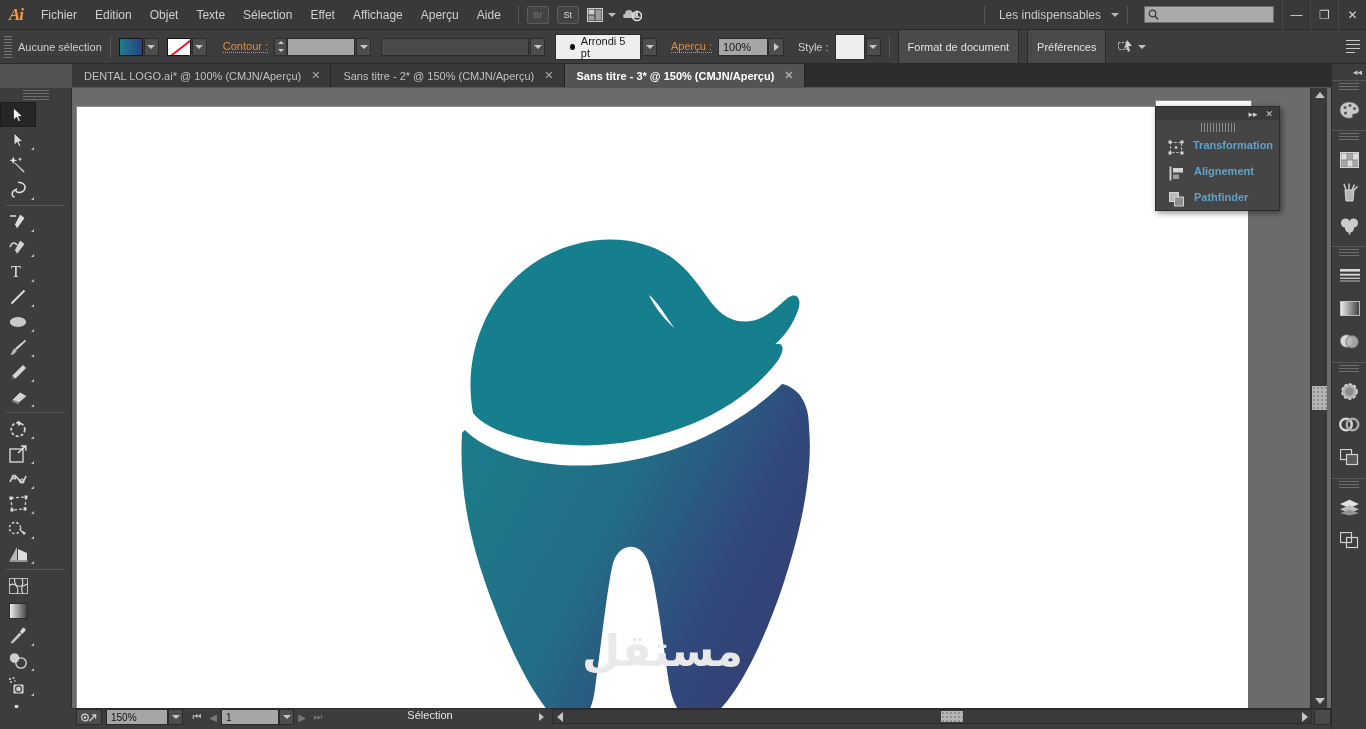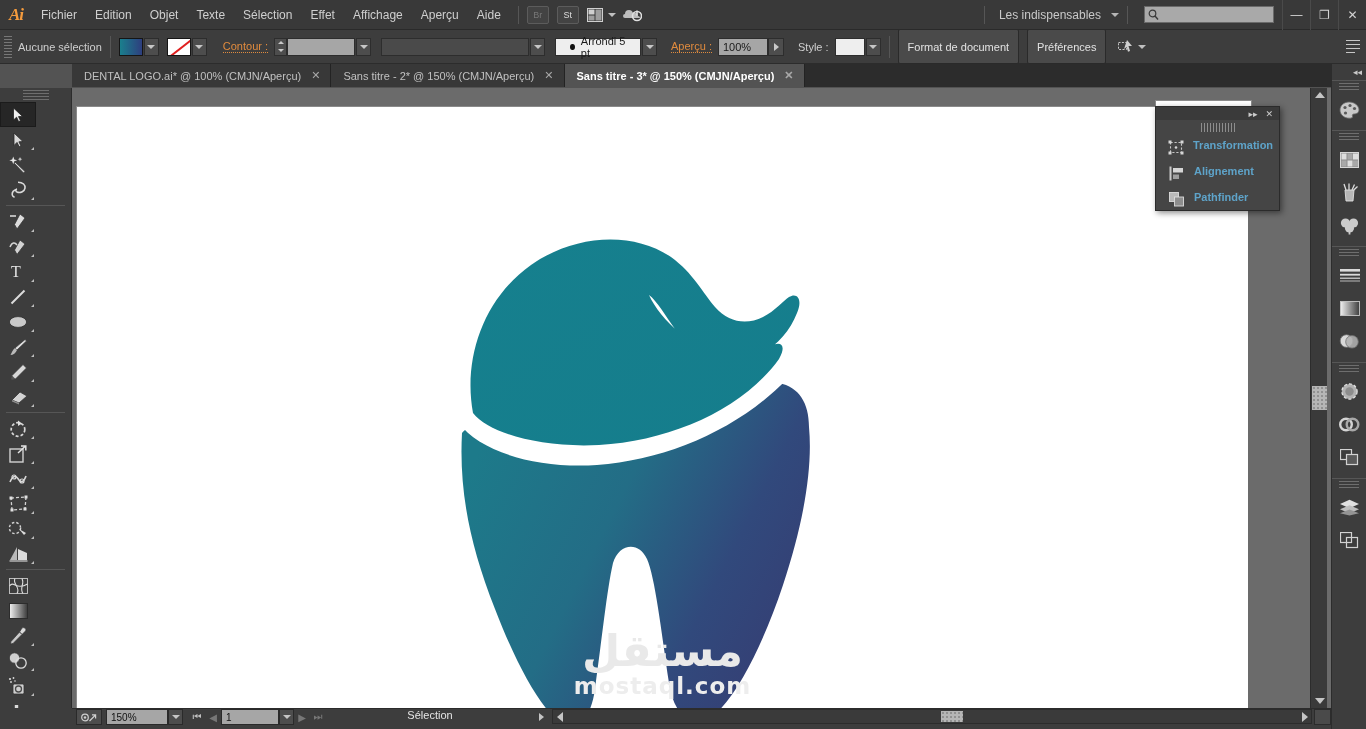--- a/index.html
+++ b/index.html
@@ -98,21 +98,21 @@
     height:18px; background:#a6a6a6; border:1px solid #2d2d2d; color:#1a1a1a;
     display:flex; align-items:center; padding:0 4px; font-size:11px;
   }
   .field-dotted {
     height:18px; width:148px; border:1px solid #2d2d2d;
     background:#4a4a4a;
     background-image:radial-gradient(#7e7e8e 0.6px, transparent 0.7px);
     background-size:4px 4px;
   }
   .field-white {
-    height:18px; background:#eee; border:1px solid #2d2d2d; color:#1a1a1a;
+    height:26px; background:#eee; border:1px solid #2d2d2d; color:#1a1a1a;
     display:flex; align-items:center; padding:0 14px; font-size:11px; gap:6px;
   }
   .dot-black { width:6px;height:6px;border-radius:50%;background:#111; }
   .arrow-play {
     width:16px;height:18px;background:#4d4d4d;border:1px solid #2d2d2d;
     display:flex;align-items:center;justify-content:center;
   }
   .arrow-play i { width:0;height:0;border-top:4px solid transparent;border-bottom:4px solid transparent;border-left:5px solid #c9c9c9; }
   .cb-button {
     height:35px; background:#4a4a4a; border:1px solid #2a2a2a; border-radius:2px;
@@ -710,21 +710,20 @@
                    C204 84 236 112 266 118
                    C284 122 300 118 312 110
                    C324 103 330 108 322 122
                    C286 172 214 204 142 208
                    C82 211 32 196 16 176 Z" fill="url(#crownGrad)"></path>
         </svg>
       </div>
 
       <div class="watermark">
         <div class="wm-ar">مستقل</div>
-        <div class="wm-latin">mostaql.com</div>
       </div>
     </div>
   </div>
   <div class="canvas-right-gap"></div>
 
   <div class="vscroll">
     <div class="vs-arrow up">
         <i></i>
       </div>
     <div class="vs-thumb"></div>

